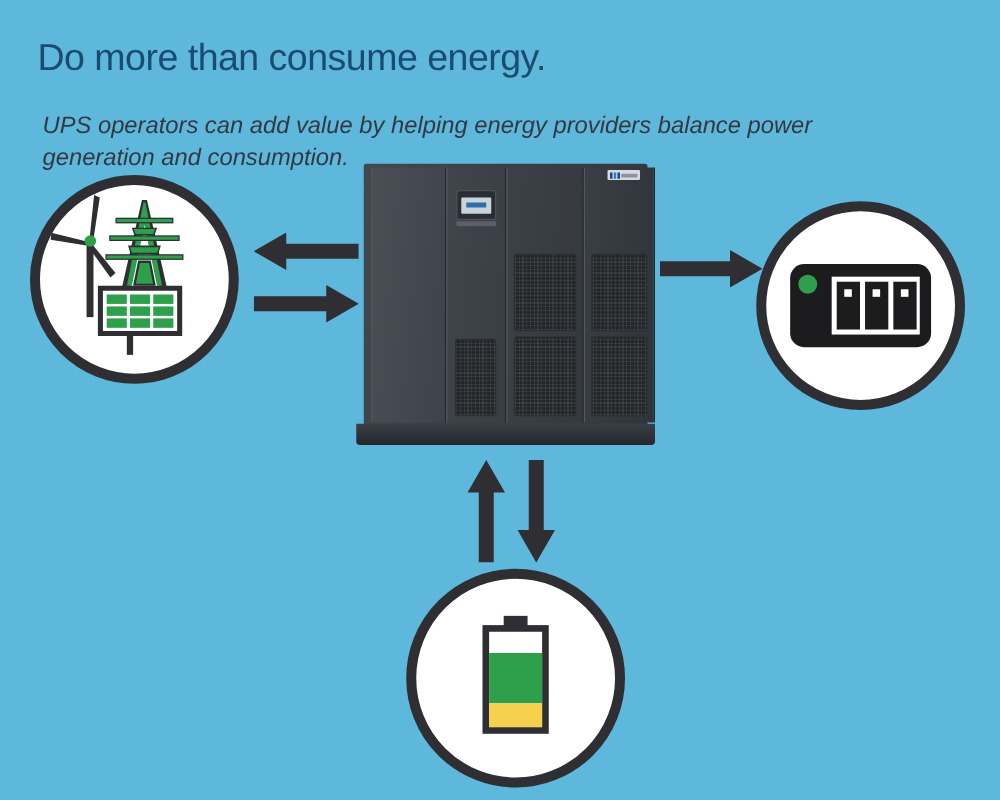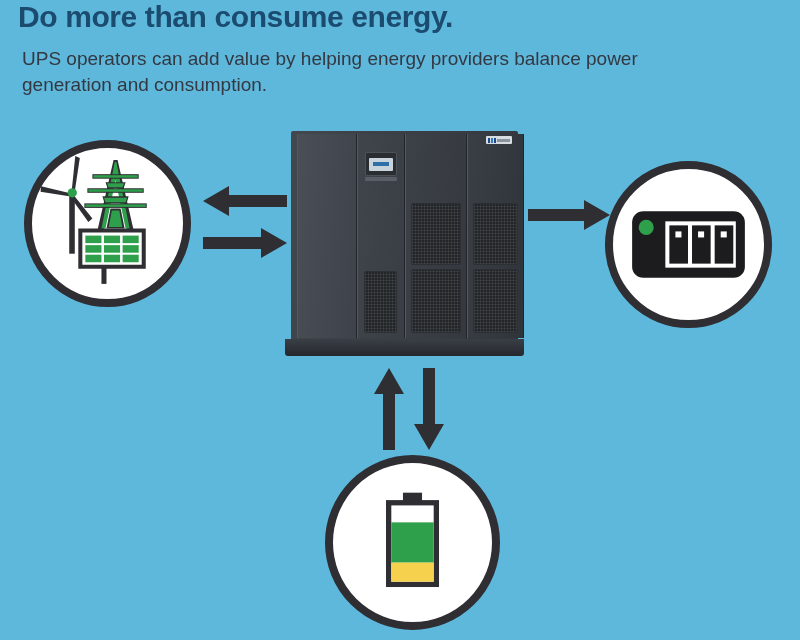--- a/index.html
+++ b/index.html
@@ -7,27 +7,27 @@
     width:800px;height:640px;
     background:#5EB8DC;
     font-family:"Liberation Sans",sans-serif;
     overflow:hidden;position:relative;
   }
   #stage{position:absolute;inset:0;width:800px;height:640px;}
 
   
   #header{position:absolute;left:18px;top:0;width:730px;}
   #title{
-    font-size:30px;font-weight:bold;color:#1B4C6F;
-    letter-spacing:-0.4px;line-height:1.1;margin:0;padding-top:0;
+    font-size:30px;font-weight:normal;color:#1B4C6F;
+    letter-spacing:-0.4px;line-height:1.1;margin:12px;padding-top:18px;
     font-family:"Liberation Sans",sans-serif;
   }
   #subtitle{
-    font-size:19px;color:#333842;line-height:1.38;margin:4px;padding-top:9px;
-    max-width:690px;font-family:"Liberation Sans",sans-serif;
+    font-size:19px;color:#333842;line-height:1.38;margin:16px;padding-top:9px;
+    max-width:690px;font-family:"Liberation Sans",sans-serif;font-style:italic;
   }
 
   
   .circle{
     position:absolute;border-radius:50%;
     background:#FFFFFF;border:8px solid #2E2E33;
     box-sizing:border-box;
   }
   #circle-renewables{left:24px;top:140px;width:167px;height:167px;}
   #circle-datacenter{left:605px;top:161px;width:167px;height:167px;}

